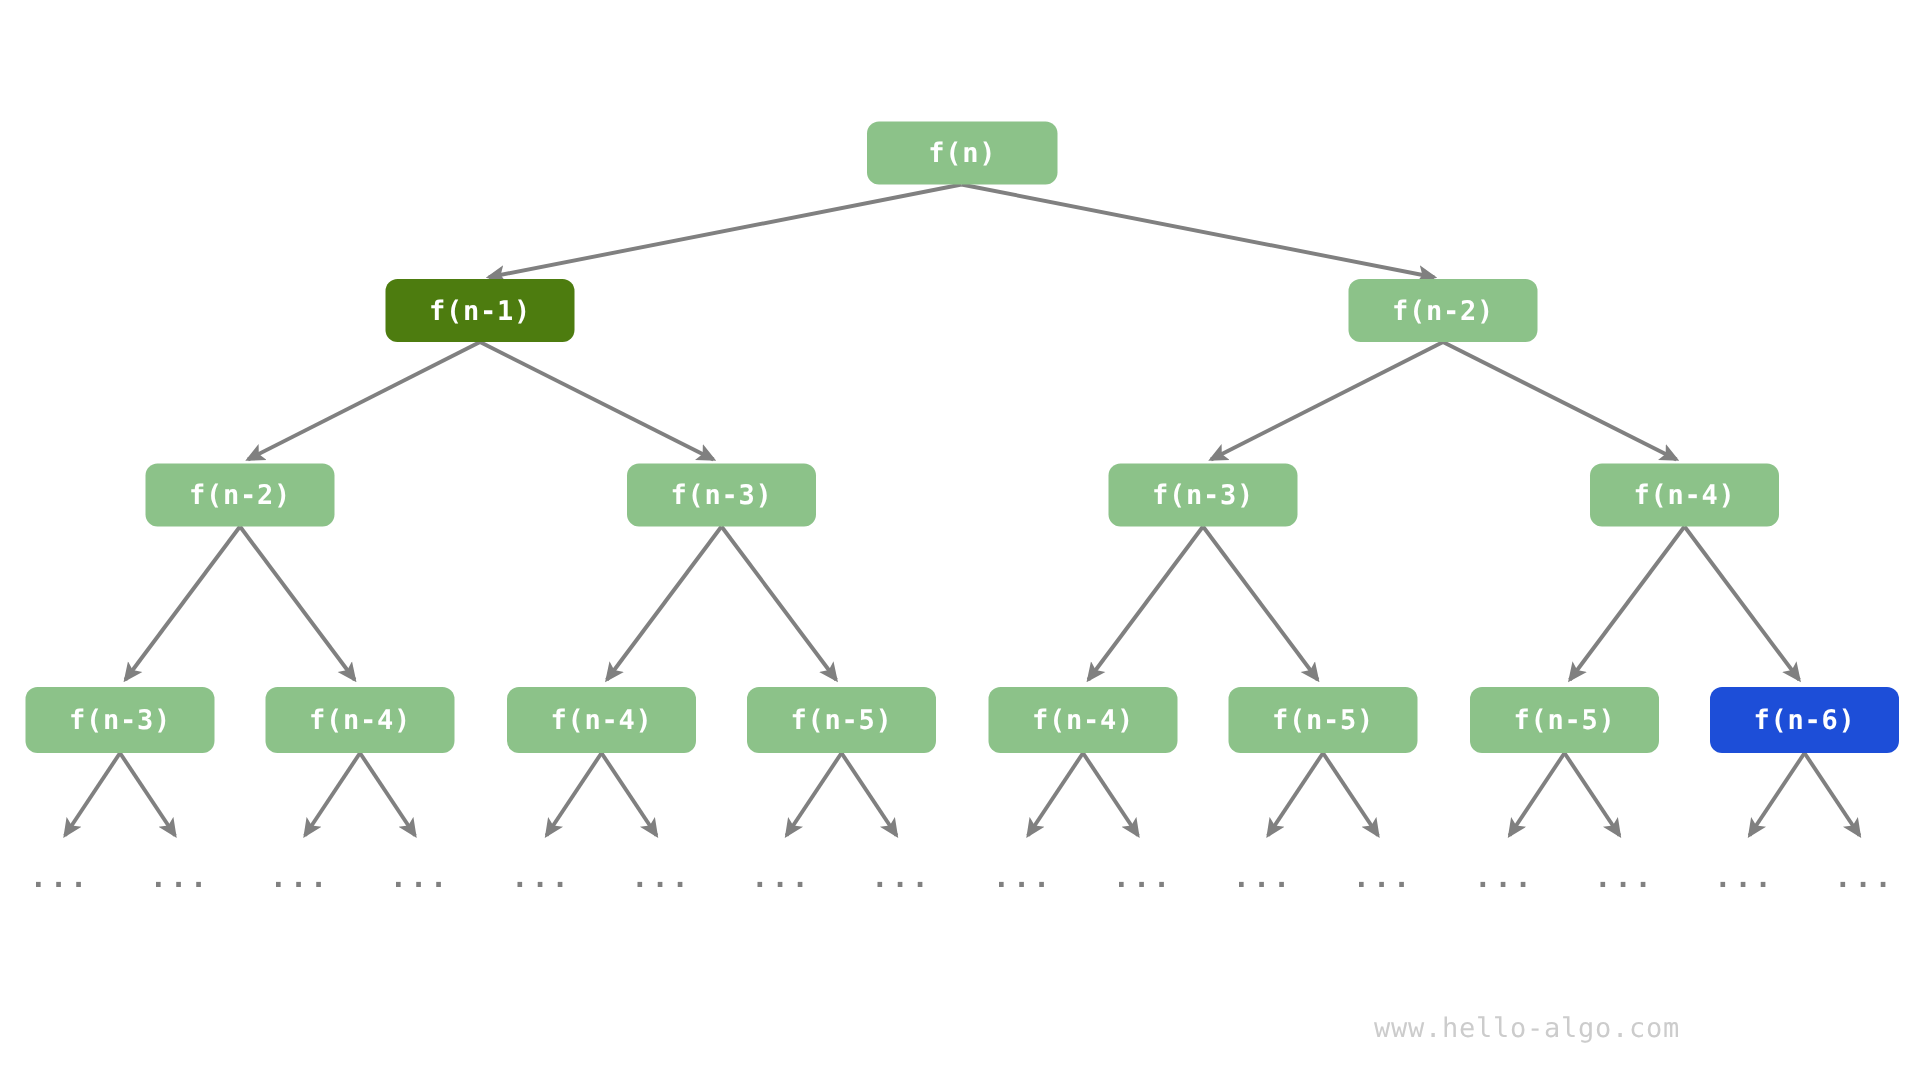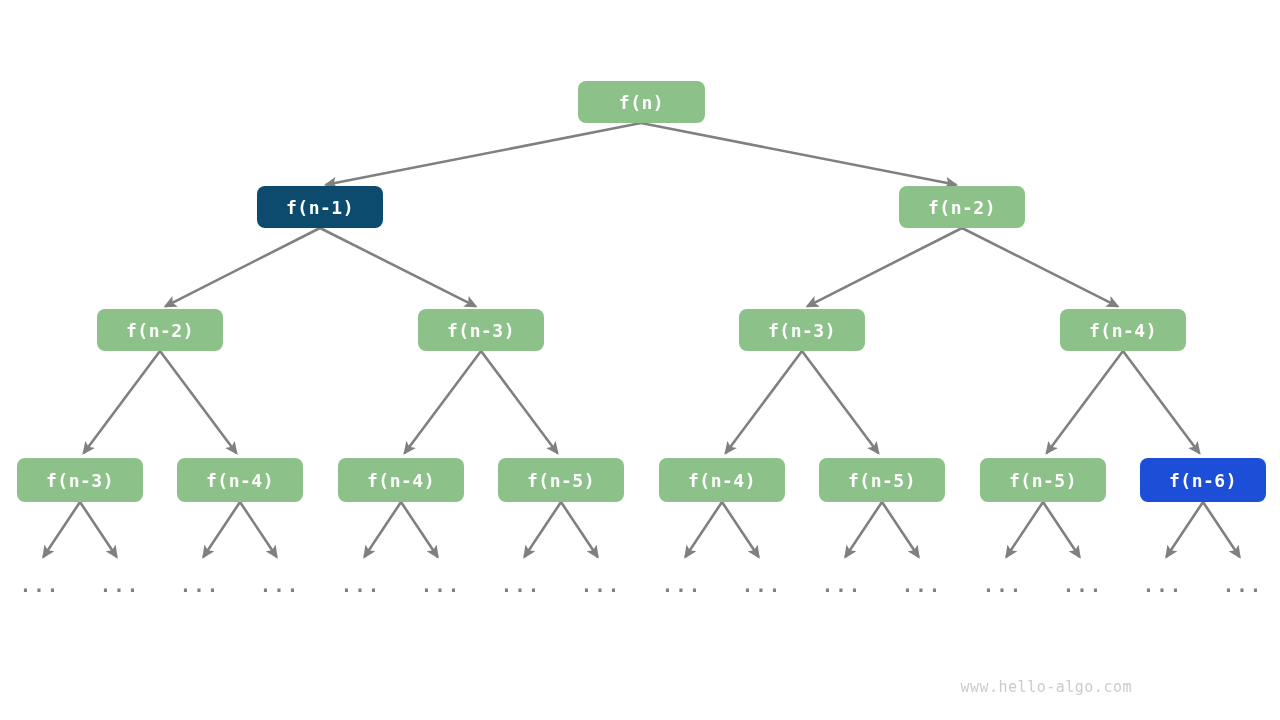--- a/index.html
+++ b/index.html
@@ -48,25 +48,25 @@
     font-family: "DejaVu Sans Mono", "Liberation Mono", monospace;
     font-size: 19px;
     font-weight: bold;
     letter-spacing: 2px;
     line-height: 1;
     text-align: center;
     user-select: none;
   }
   #watermark {
     position: absolute;
-    right: 24px;
+    right: 36px;
     bottom: 24px;
     color: #cccccc;
     font-family: "DejaVu Sans Mono", "Liberation Mono", monospace;
-    font-size: 15px;
+    font-size: 18px;
     letter-spacing: 0.5px;
     user-select: none;
   }
 </style>
 </head>
 <body>
 
 <div id="canvas">
 
   <svg id="edges" viewBox="0 0 1280 720" xmlns="http://www.w3.org/2000/svg">
@@ -104,21 +104,21 @@
         <line x1="882" y1="502" x2="918.6717988226486" y2="557.007698233973" stroke="#808080" stroke-width="2.6" stroke-linecap="butt" marker-end="url(#arrowhead)"></line>
         <line x1="1043" y1="502" x2="1006.3282011773514" y2="557.007698233973" stroke="#808080" stroke-width="2.6" stroke-linecap="butt" marker-end="url(#arrowhead)"></line>
         <line x1="1043" y1="502" x2="1079.6717988226487" y2="557.007698233973" stroke="#808080" stroke-width="2.6" stroke-linecap="butt" marker-end="url(#arrowhead)"></line>
         <line x1="1203" y1="502" x2="1166.3282011773513" y2="557.007698233973" stroke="#808080" stroke-width="2.6" stroke-linecap="butt" marker-end="url(#arrowhead)"></line>
         <line x1="1203" y1="502" x2="1239.6717988226487" y2="557.007698233973" stroke="#808080" stroke-width="2.6" stroke-linecap="butt" marker-end="url(#arrowhead)"></line>
       </g>
   </svg>
 
   <div id="node-layer">
       <div class="node" style="left: 578px; top: 81px; width: 127px; height: 42px; background: rgb(140, 194, 137); color: rgb(255, 255, 255);">f(n)</div>
-      <div class="node" style="left: 257px; top: 186px; width: 126px; height: 42px; background: #0c4a6e; color: rgb(255, 255, 255);">f(n-1)</div>
+      <div class="node" style="left: 257px; top: 186px; width: 126px; height: 42px; background: #4d7c0f; color: rgb(255, 255, 255);">f(n-1)</div>
       <div class="node" style="left: 899px; top: 186px; width: 126px; height: 42px; background: rgb(140, 194, 137); color: rgb(255, 255, 255);">f(n-2)</div>
       <div class="node" style="left: 97px; top: 309px; width: 126px; height: 42px; background: rgb(140, 194, 137); color: rgb(255, 255, 255);">f(n-2)</div>
       <div class="node" style="left: 418px; top: 309px; width: 126px; height: 42px; background: rgb(140, 194, 137); color: rgb(255, 255, 255);">f(n-3)</div>
       <div class="node" style="left: 739px; top: 309px; width: 126px; height: 42px; background: rgb(140, 194, 137); color: rgb(255, 255, 255);">f(n-3)</div>
       <div class="node" style="left: 1060px; top: 309px; width: 126px; height: 42px; background: rgb(140, 194, 137); color: rgb(255, 255, 255);">f(n-4)</div>
       <div class="node" style="left: 17px; top: 458px; width: 126px; height: 44px; background: rgb(140, 194, 137); color: rgb(255, 255, 255);">f(n-3)</div>
       <div class="node" style="left: 177px; top: 458px; width: 126px; height: 44px; background: rgb(140, 194, 137); color: rgb(255, 255, 255);">f(n-4)</div>
       <div class="node" style="left: 338px; top: 458px; width: 126px; height: 44px; background: rgb(140, 194, 137); color: rgb(255, 255, 255);">f(n-4)</div>
       <div class="node" style="left: 498px; top: 458px; width: 126px; height: 44px; background: rgb(140, 194, 137); color: rgb(255, 255, 255);">f(n-5)</div>
       <div class="node" style="left: 659px; top: 458px; width: 126px; height: 44px; background: rgb(140, 194, 137); color: rgb(255, 255, 255);">f(n-4)</div>

